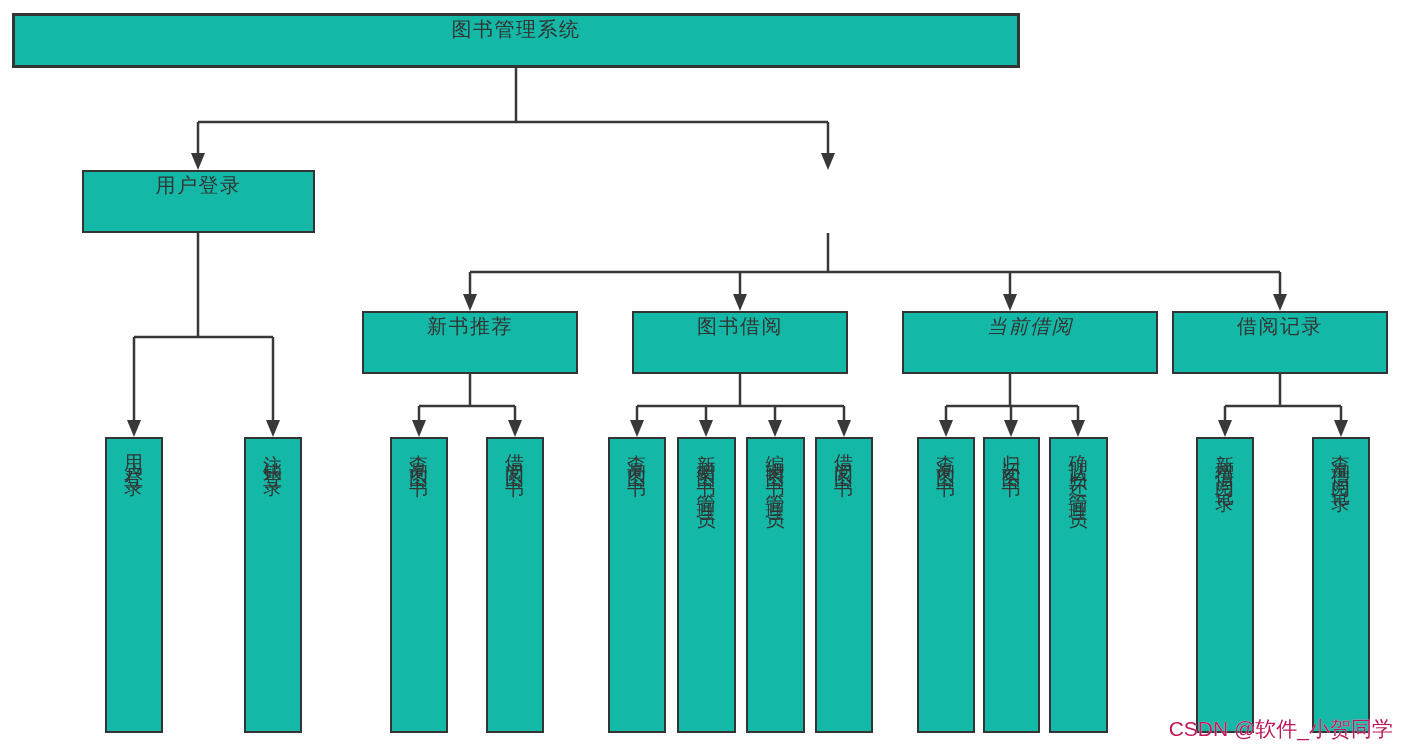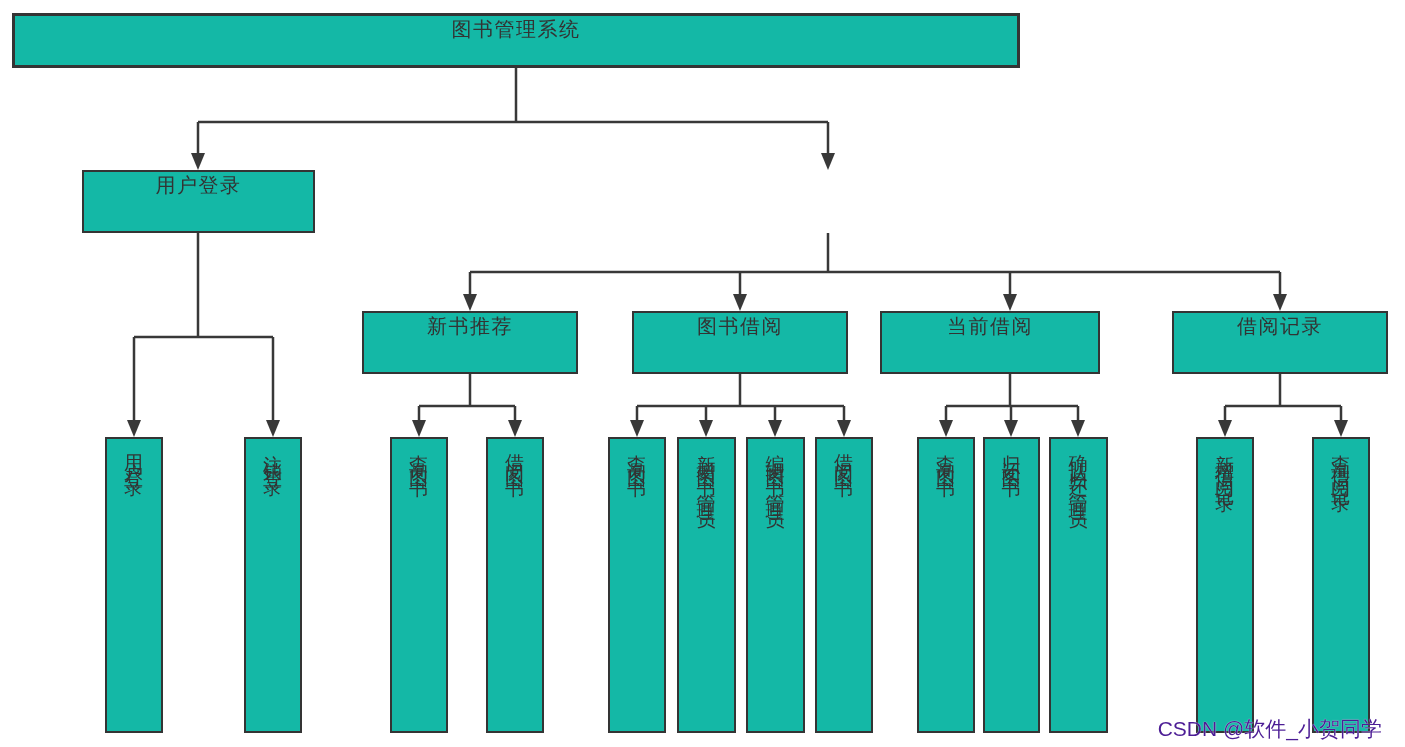--- a/index.html
+++ b/index.html
@@ -31,24 +31,24 @@
   }
   .label-v{
     writing-mode:vertical-rl;
     font-size:19px;
     letter-spacing:8px;
     color:#333333;
     line-height:1;
   }
   .watermark{
     position:absolute;
-    right:23px;
+    right:12px;
     bottom:4px;
     font-size:21px;
-    color:#4c1d95;
+    color:#be185d;
     text-shadow:0 0 1px #ffffff;
     white-space:nowrap;
     z-index:3;
   }
 </style>
 </head>
 <body>
 
 <div class="canvas">
 
@@ -99,21 +99,21 @@
   <div class="box" style="left:82px;top:170px;width:233px;height:63px;">
     <span class="label-h">用户登录</span>
   </div>
 
   <div class="box" style="left:362px;top:311px;width:216px;height:63px;">
     <span class="label-h">新书推荐</span>
   </div>
   <div class="box" style="left:632px;top:311px;width:216px;height:63px;font-family:Liberation Serif, serif;">
     <span class="label-h">图书借阅</span>
   </div>
-  <div class="box" style="left:880px;top:311px;width:220px;height:63px;">
+  <div class="box" style="left:902px;top:311px;width:256px;height:63px;font-style:italic;">
     <span class="label-h">当前借阅</span>
   </div>
   <div class="box" style="left:1172px;top:311px;width:216px;height:63px;">
     <span class="label-h">借阅记录</span>
   </div>
 
   <div class="box" style="left:105px;top:437px;width:58px;height:296px;">
     <span class="label-v">用户登录</span>
   </div>
   <div class="box" style="left:244px;top:437px;width:58px;height:296px;">

